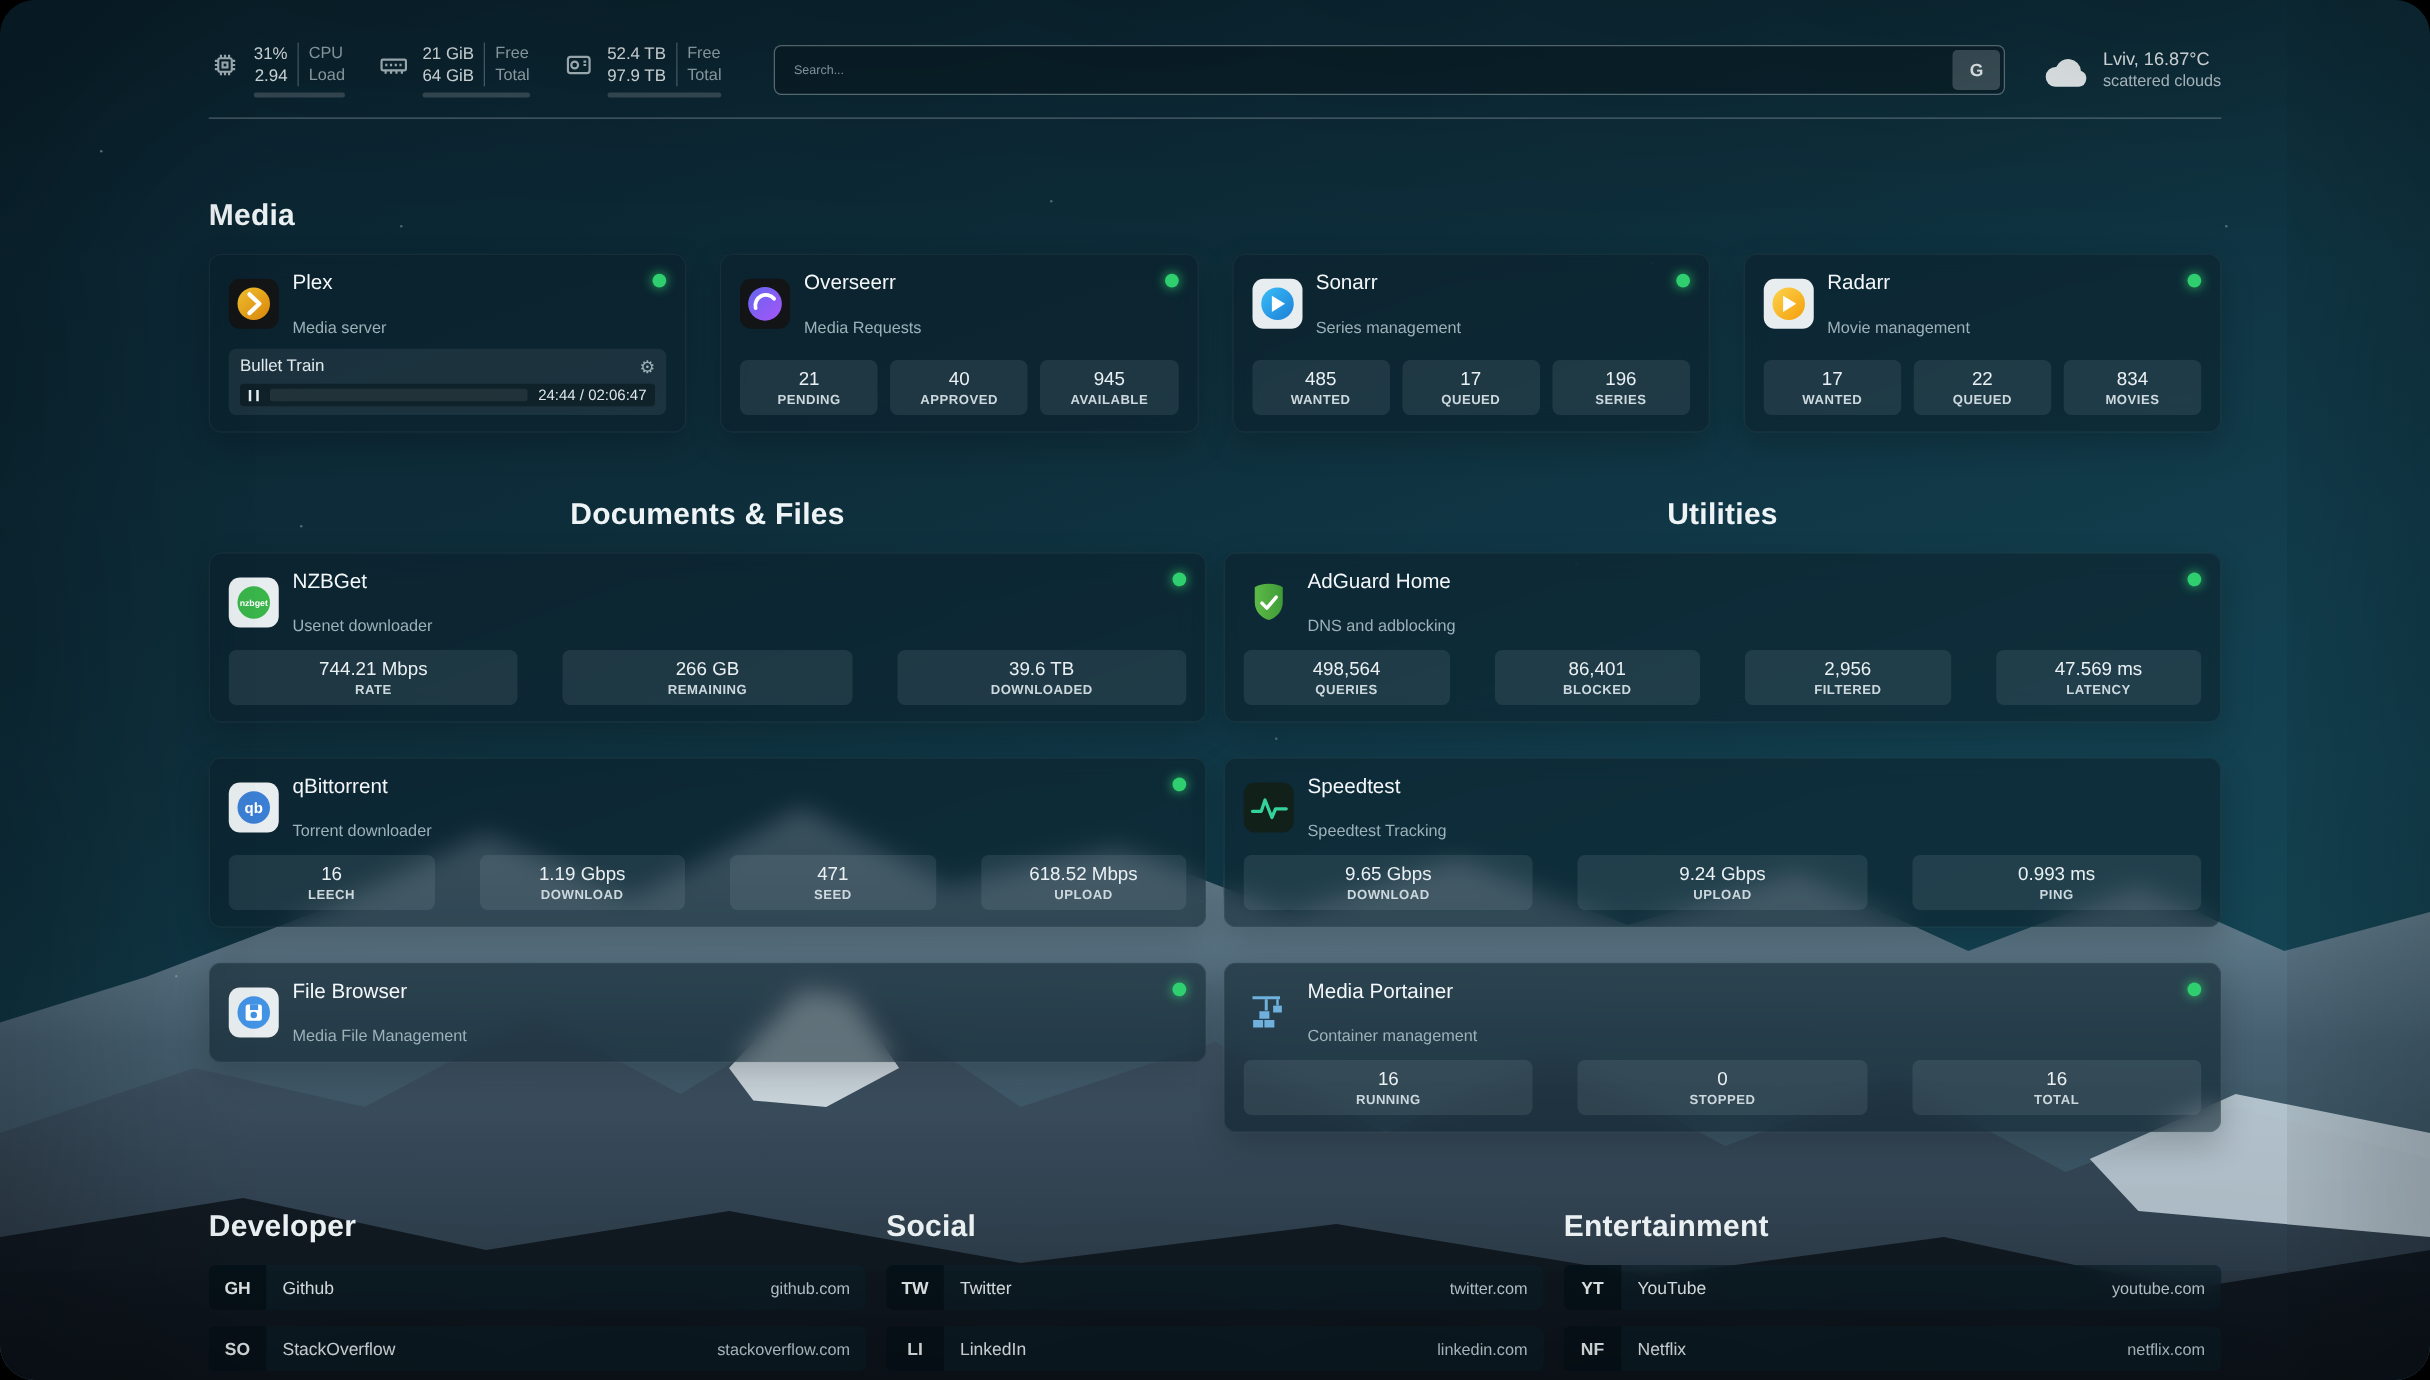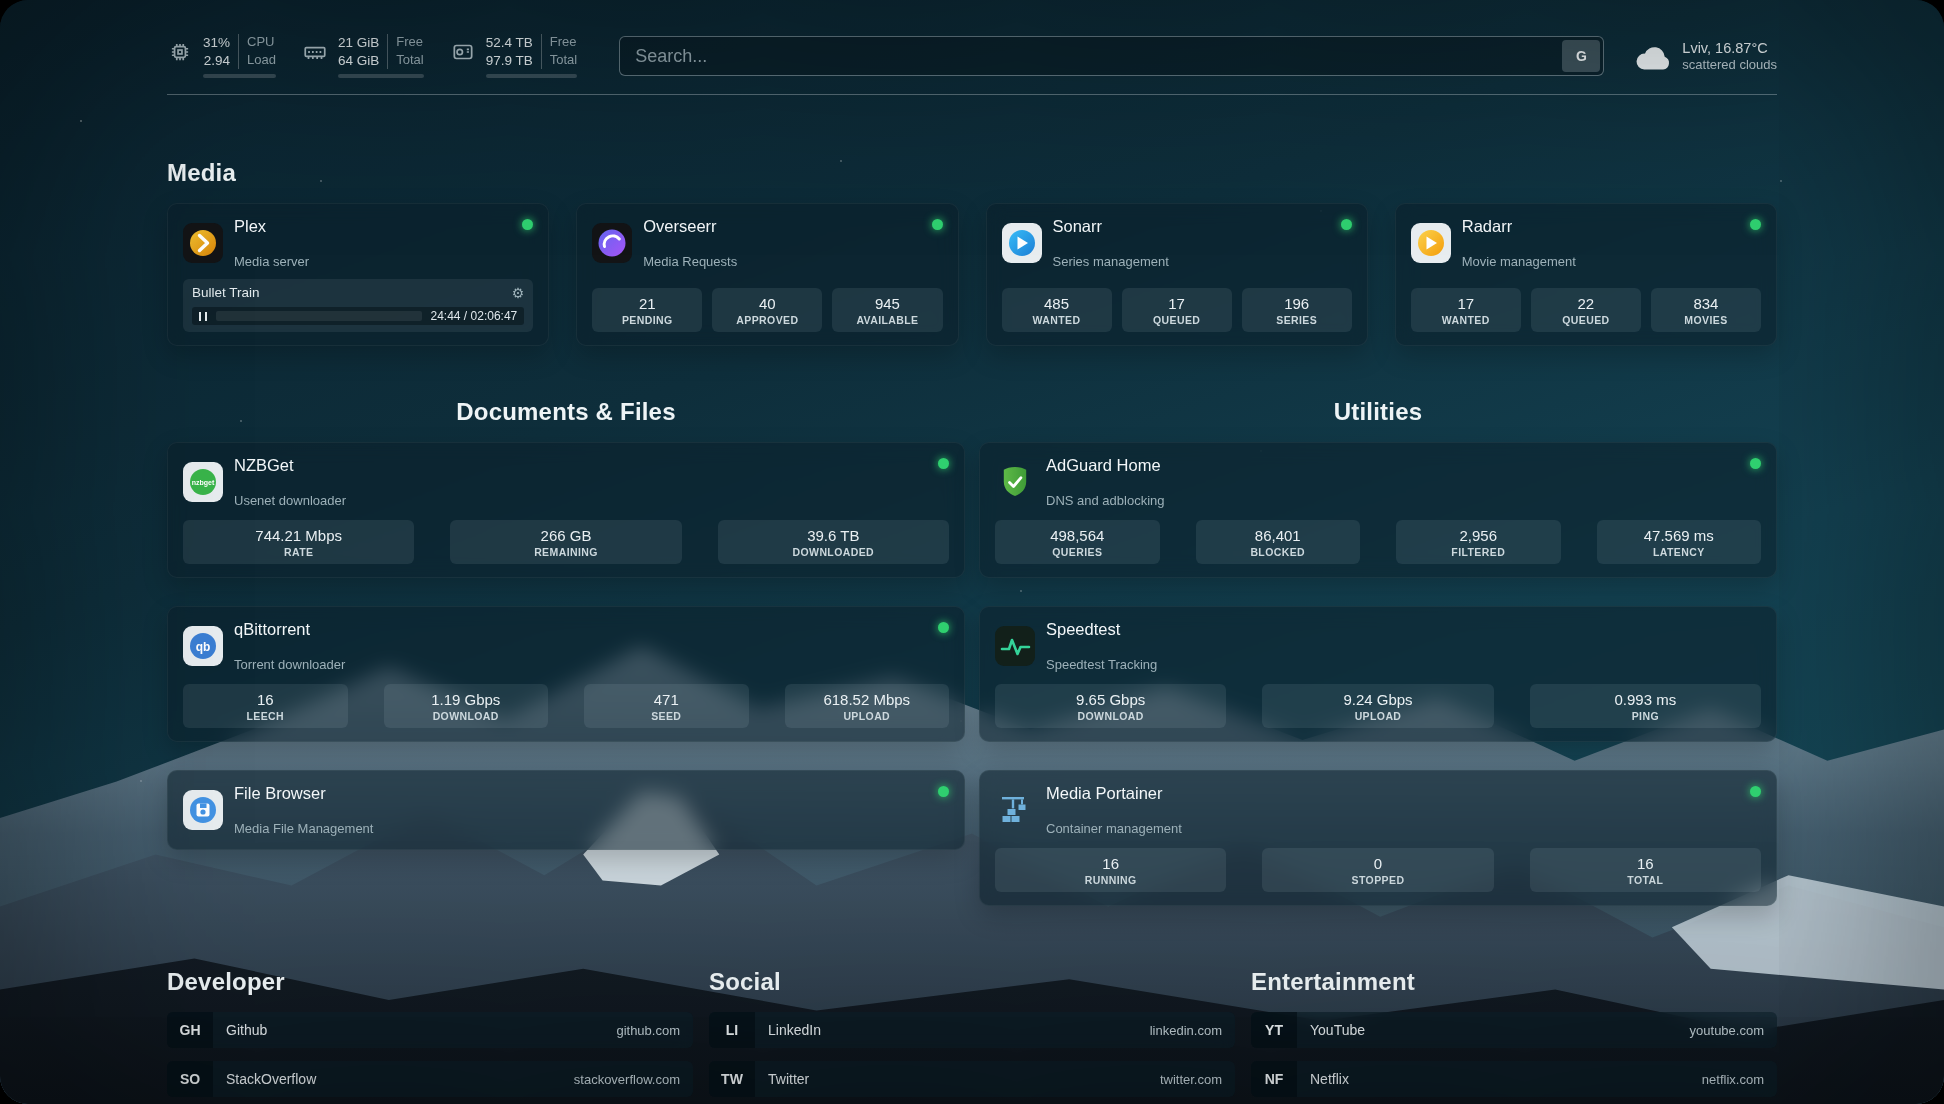--- a/index.html
+++ b/index.html
@@ -38,21 +38,21 @@
   .meter { display:flex; gap:10px; color:#aebfc6; margin-right:26px; }
   .meter svg { width:26px; height:26px; margin-top:5px; flex:none; }
   .meter-body { display:grid; grid-template-columns:auto auto; }
   .mv { text-align:right; font-size:13.5px; color:#e2eaed; padding-right:8px; line-height:1.3; white-space:nowrap; }
   .ml { font-size:13px; color:#97aab2; border-left:1px solid rgba(255,255,255,.28); padding-left:8px; line-height:1.3; }
   .meter-bar { grid-column:1/-1; height:4px; background:rgba(255,255,255,.18); border-radius:2px; margin-top:5px; overflow:hidden; }
   .meter-bar .fill { height:100%; background:#ccd6db; border-radius:2px; }
 
   .search { flex:1; display:flex; align-items:center; height:40px; margin:0 30px 0 16px;
     border:1px solid rgba(165,185,195,.55); border-radius:6px; background:rgba(8,24,31,.5); padding:3px; }
-  .search input { flex:1; background:transparent; border:none; outline:none; color:#e2eaed; font-size:18px; padding:0 12px; font-family:inherit; }
+  .search input { flex:1; background:transparent; border:none; outline:none; color:#e2eaed; font-size:10px; padding:0 12px; font-family:inherit; }
   .search input::placeholder { color:#91a4ac; }
   .gbtn { width:38px; height:32px; background:rgba(195,210,217,.28); border:none; border-radius:4px;
     color:#f0f5f7; font-weight:700; font-size:14px; cursor:pointer; font-family:inherit; }
 
   .weather { display:flex; align-items:center; gap:10px; color:#e8eff2; }
   .weather svg { width:38px; height:30px; }
   .w-loc { font-size:14.5px; }
   .w-cond { font-size:13px; color:#b9c8cf; margin-top:1px; }
 
   .topbar-divider { border:none; border-top:1.5px solid rgba(220,232,237,.35); margin-top:16px; }
@@ -544,29 +544,29 @@
             <span class="link-name">DEV</span>
             <span class="link-url">dev.to</span>
           </div>
         </div>
       </div>
 
       <div>
         <h2 class="section-title">Social</h2>
         <div class="link-rows">
           <div class="link-row">
+            <span class="abbr">TW</span>
+            <span class="link-name">Twitter</span>
+            <span class="link-url">twitter.com</span>
+          </div>
+          <div class="link-row">
             <span class="abbr">LI</span>
             <span class="link-name">LinkedIn</span>
             <span class="link-url">linkedin.com</span>
           </div>
-          <div class="link-row">
-            <span class="abbr">TW</span>
-            <span class="link-name">Twitter</span>
-            <span class="link-url">twitter.com</span>
-          </div>
         </div>
       </div>
 
       <div>
         <h2 class="section-title">Entertainment</h2>
         <div class="link-rows">
           <div class="link-row">
             <span class="abbr">YT</span>
             <span class="link-name">YouTube</span>
             <span class="link-url">youtube.com</span>

